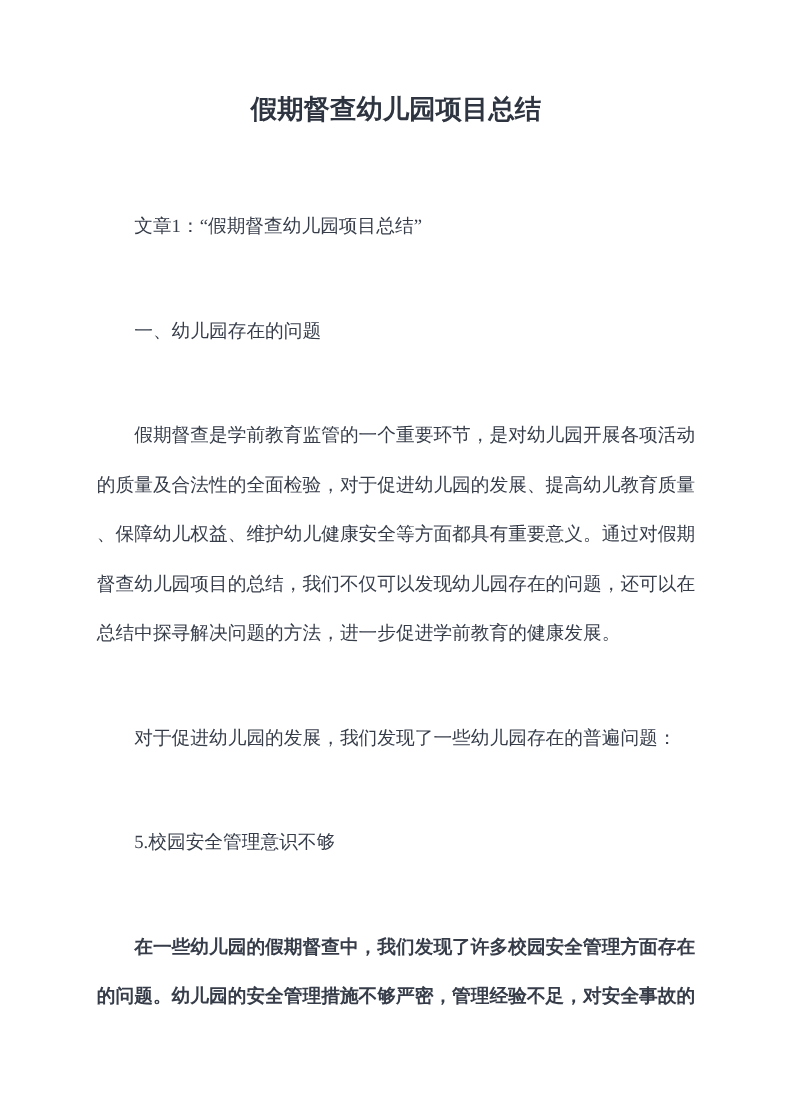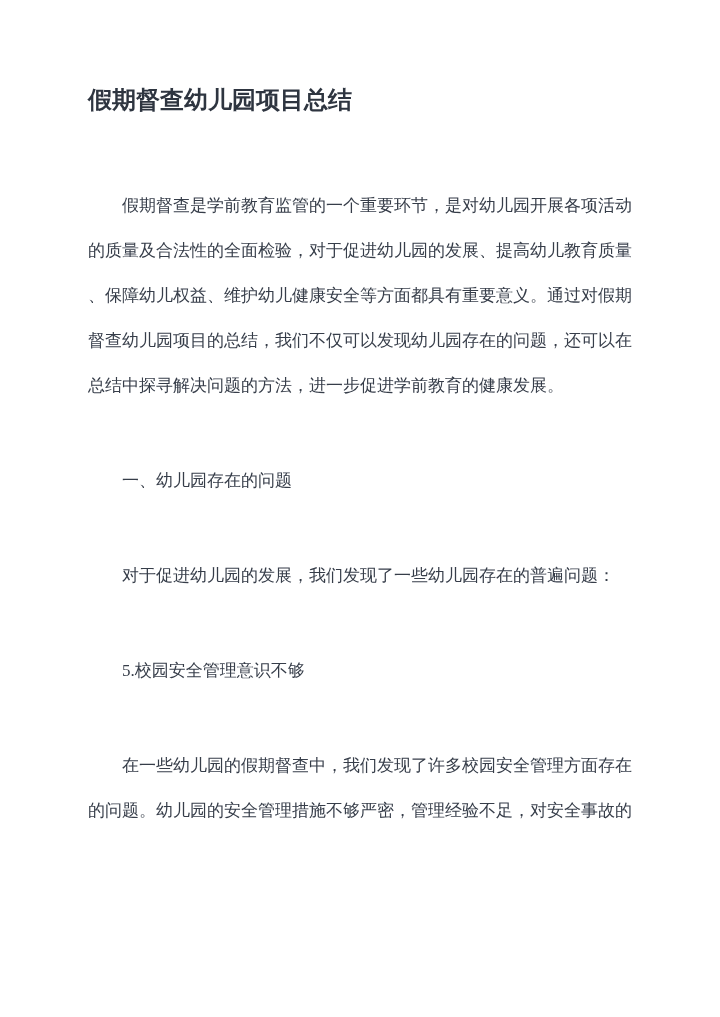--- a/index.html
+++ b/index.html
@@ -17,45 +17,47 @@
     padding: 78px 88px 0 88px;
     overflow: hidden;
     font-family: "Liberation Serif", "DejaVu Serif", serif;
     color: #363d49;
   }
   .doc-title {
     margin: 0 0 60px 0;
     font-size: 24px;
     font-weight: bold;
     line-height: 45px;
-    text-align: left;
+    text-align: center;
     color: #2e3540;
   }
   .para {
     margin: 0 0 50px 0;
     font-size: 17px;
     line-height: 45px;
     text-indent: 2em;
     text-align: justify;
     line-break: anywhere;
     word-break: break-all;
   }
   .para:last-child {
     margin-bottom: 0;
+    font-weight: bold;
   }
 </style>
 </head>
 <body>
 
 <div class="page">
   <h1 class="doc-title">假期督查幼儿园项目总结</h1>
 
+  <p class="para">文章1：“假期督查幼儿园项目总结”</p>
+
+  <p class="para">一、幼儿园存在的问题</p>
 
   <p class="para">假期督查是学前教育监管的一个重要环节，是对幼儿园开展各项活动的质量及合法性的全面检验，对于促进幼儿园的发展、提高幼儿教育质量、保障幼儿权益、维护幼儿健康安全等方面都具有重要意义。通过对假期督查幼儿园项目的总结，我们不仅可以发现幼儿园存在的问题，还可以在总结中探寻解决问题的方法，进一步促进学前教育的健康发展。</p>
-
-  <p class="para">一、幼儿园存在的问题</p>
 
   <p class="para">对于促进幼儿园的发展，我们发现了一些幼儿园存在的普遍问题：</p>
 
   <p class="para">5.校园安全管理意识不够</p>
 
   <p class="para">在一些幼儿园的假期督查中，我们发现了许多校园安全管理方面存在的问题。幼儿园的安全管理措施不够严密，管理经验不足，对安全事故的</p>
 </div>
 
 </body></html>

